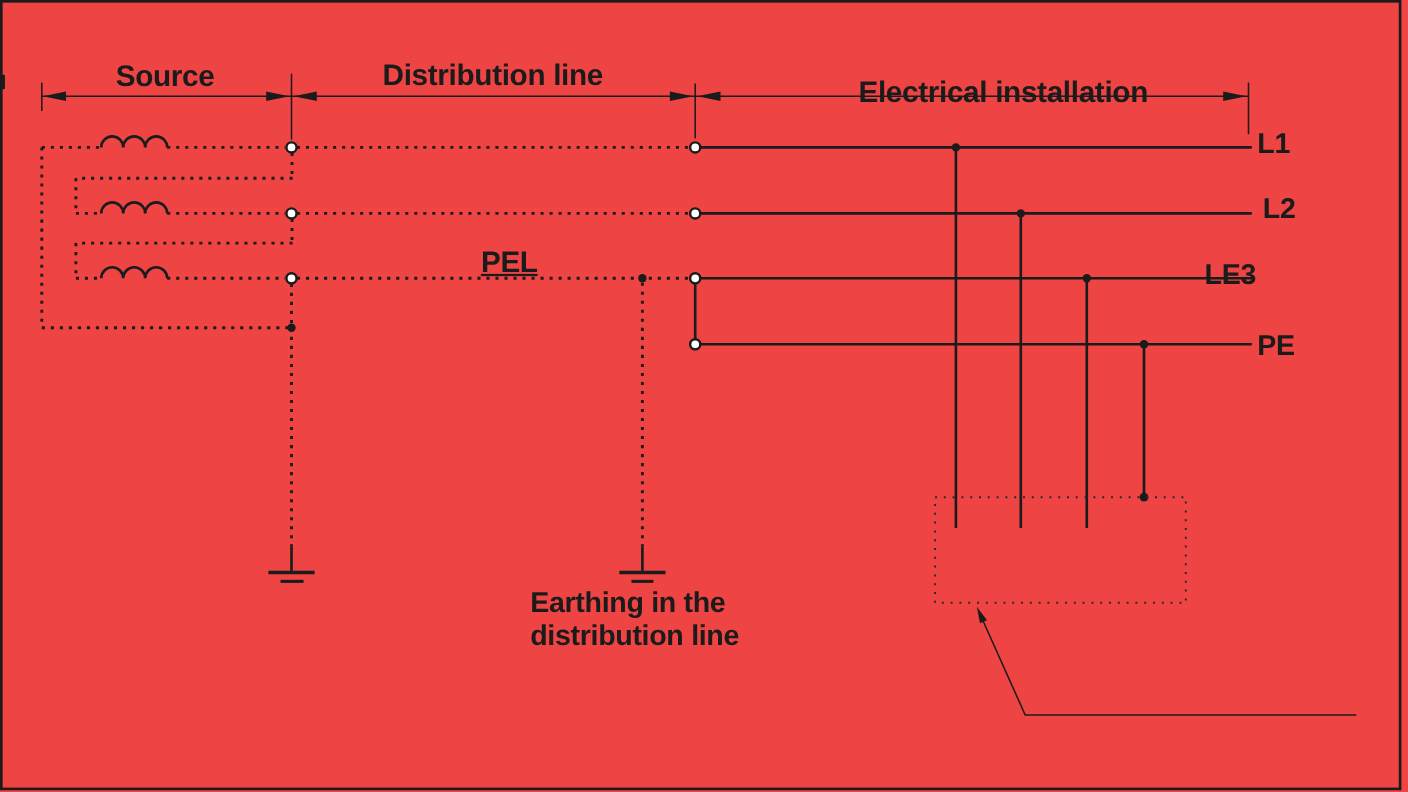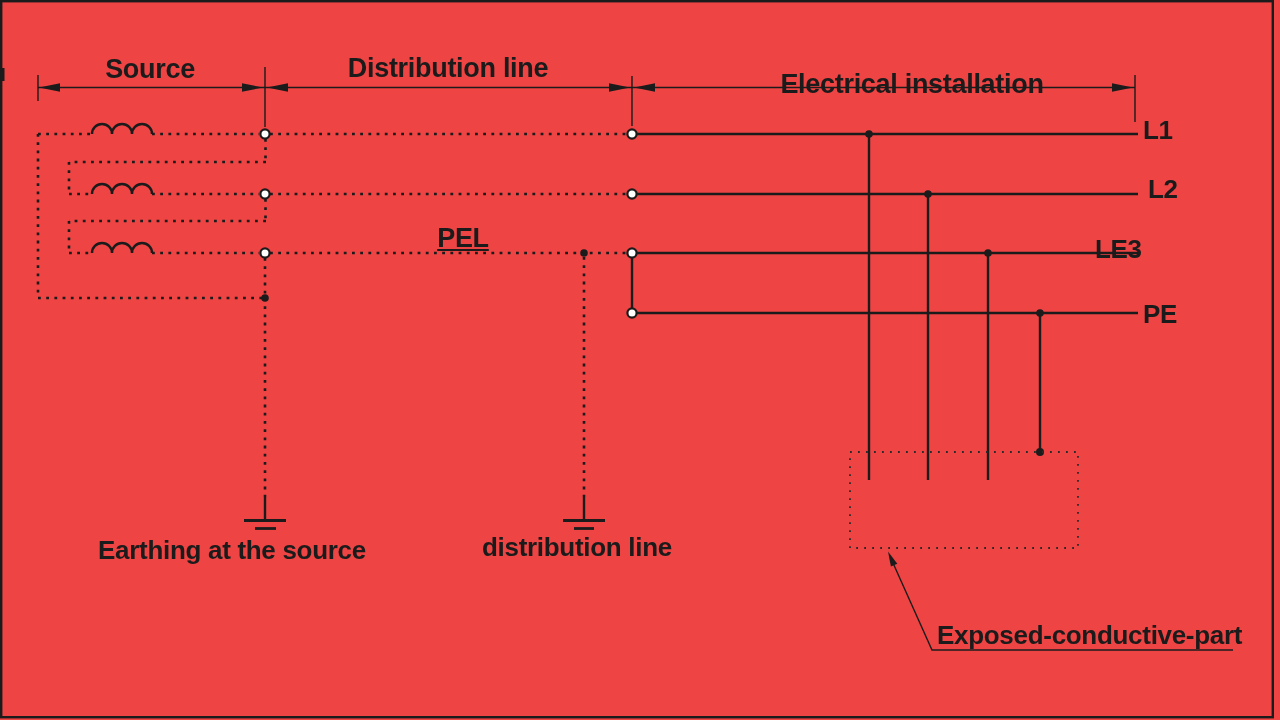--- a/index.html
+++ b/index.html
@@ -140,21 +140,20 @@
   <div class="lbl hdr center" style="left:448px;top:54px;">Distribution line</div>
   <div class="lbl hdr center" style="left:912px;top:70px;">Electrical installation</div>
 
   <div class="lbl hdr center" style="left:463px;top:224px;text-decoration:underline;">PEL</div>
 
   <div class="lbl cond" style="left:1143px;top:116px;">L1</div>
   <div class="lbl cond" style="left:1148px;top:175px;">L2</div>
   <div class="lbl cond" style="left:1095px;top:235px;">LE3</div>
   <div class="lbl cond" style="left:1143px;top:282px;margin-top:18px;">PE</div>
 
-  <div class="lbl cap" style="left:98px;top:536px;">Earthing at the source</div>
 
   <div class="lbl cap" style="left:482px;top:532px;line-height:30px;">
+    <span style="display:block">Earthing in the</span>
     <span style="display:block">distribution line</span>
   </div>
 
-  <div class="lbl cap" style="left:937px;top:621px;">Exposed-conductive-part</div>
 
 </div>
 
 </body></html>

